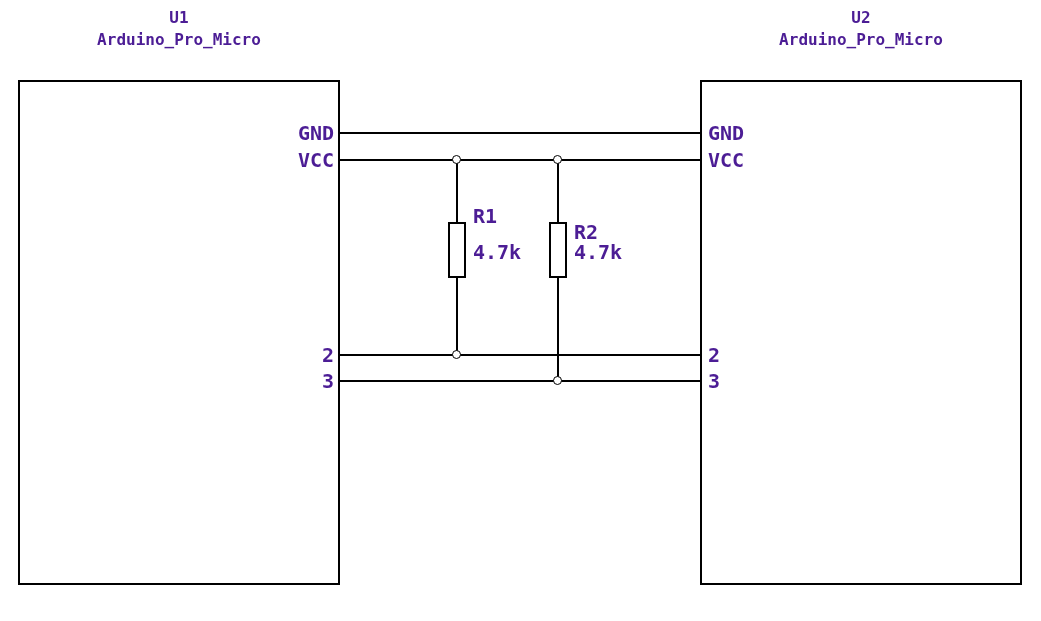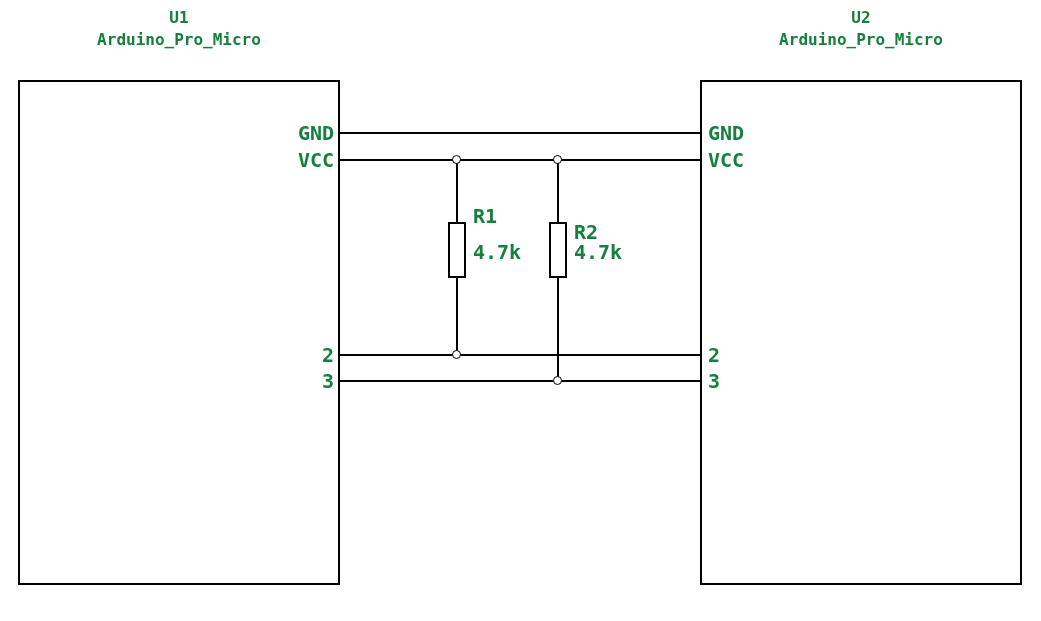--- a/index.html
+++ b/index.html
@@ -7,21 +7,21 @@
     padding: 0;
     background: #ffffff;
   }
   .canvas {
     position: relative;
     width: 1041px;
     height: 621px;
     background: #ffffff;
     font-family: "DejaVu Sans Mono", monospace;
     font-weight: bold;
-    color: #15803d;
+    color: #4c1d95;
     overflow: hidden;
   }
   .box {
     position: absolute;
     box-sizing: border-box;
     border: 2px solid #000000;
     background: #ffffff;
   }
   .wire-h {
     position: absolute;

